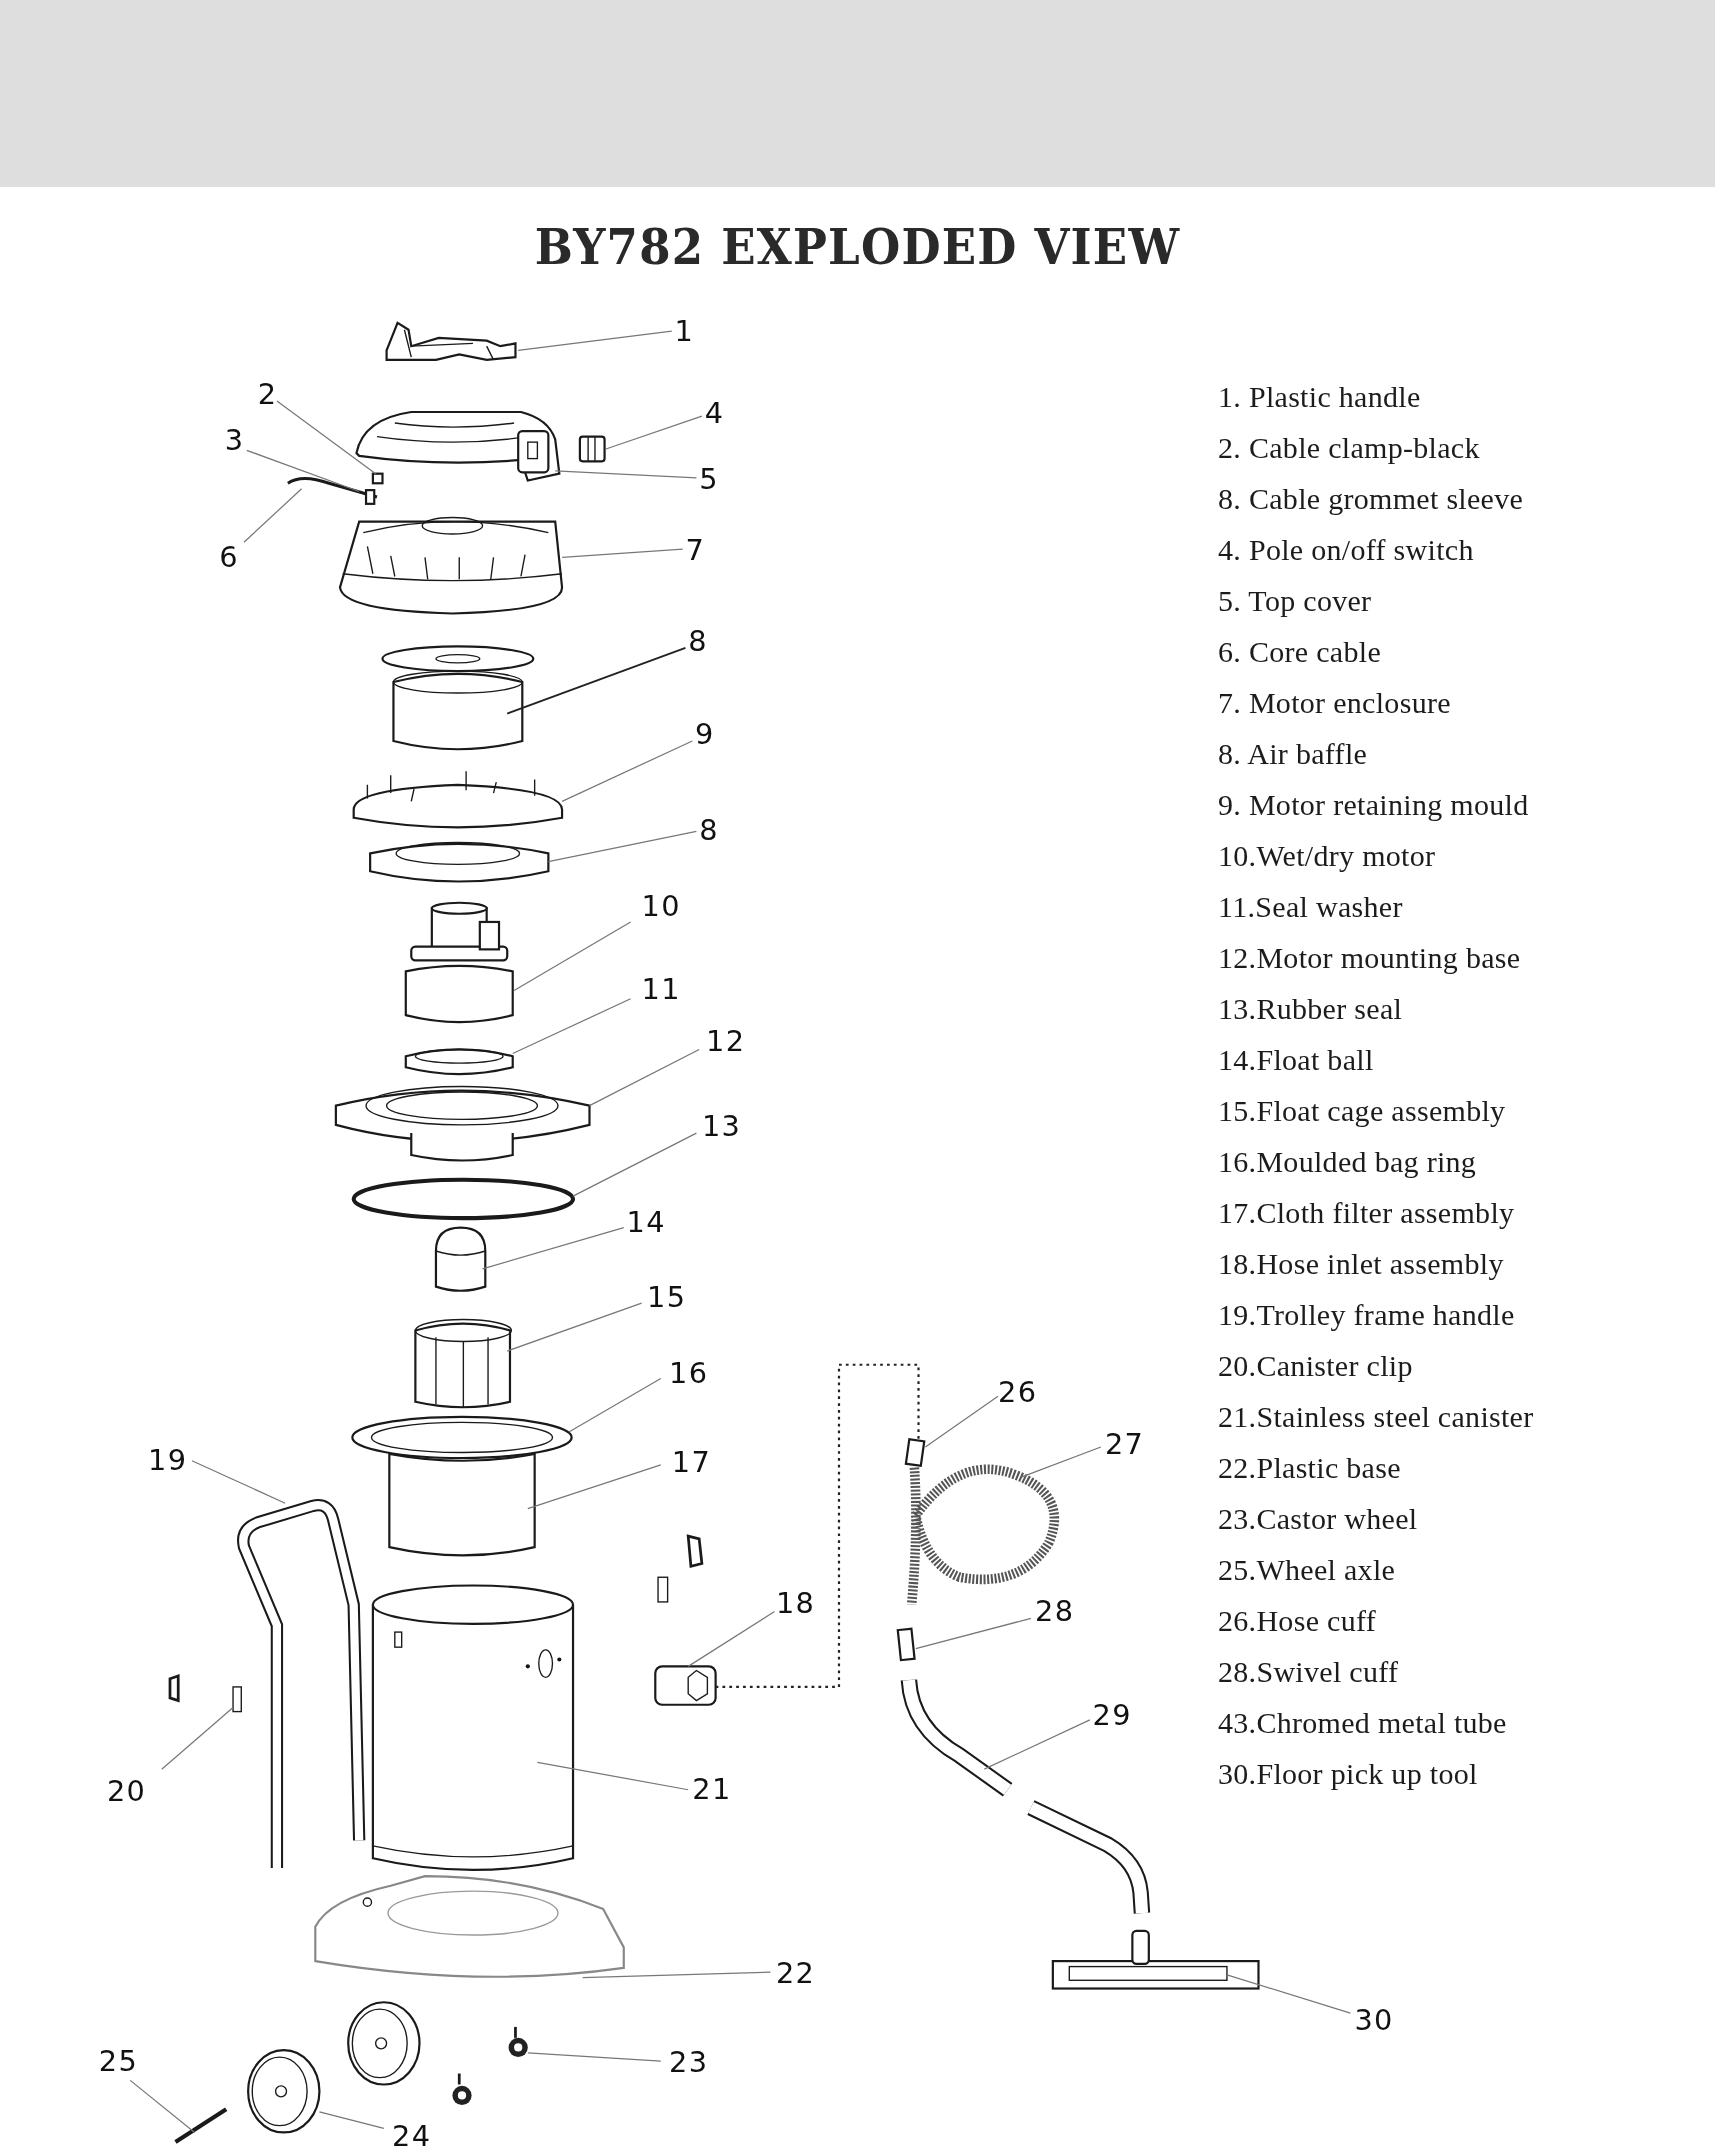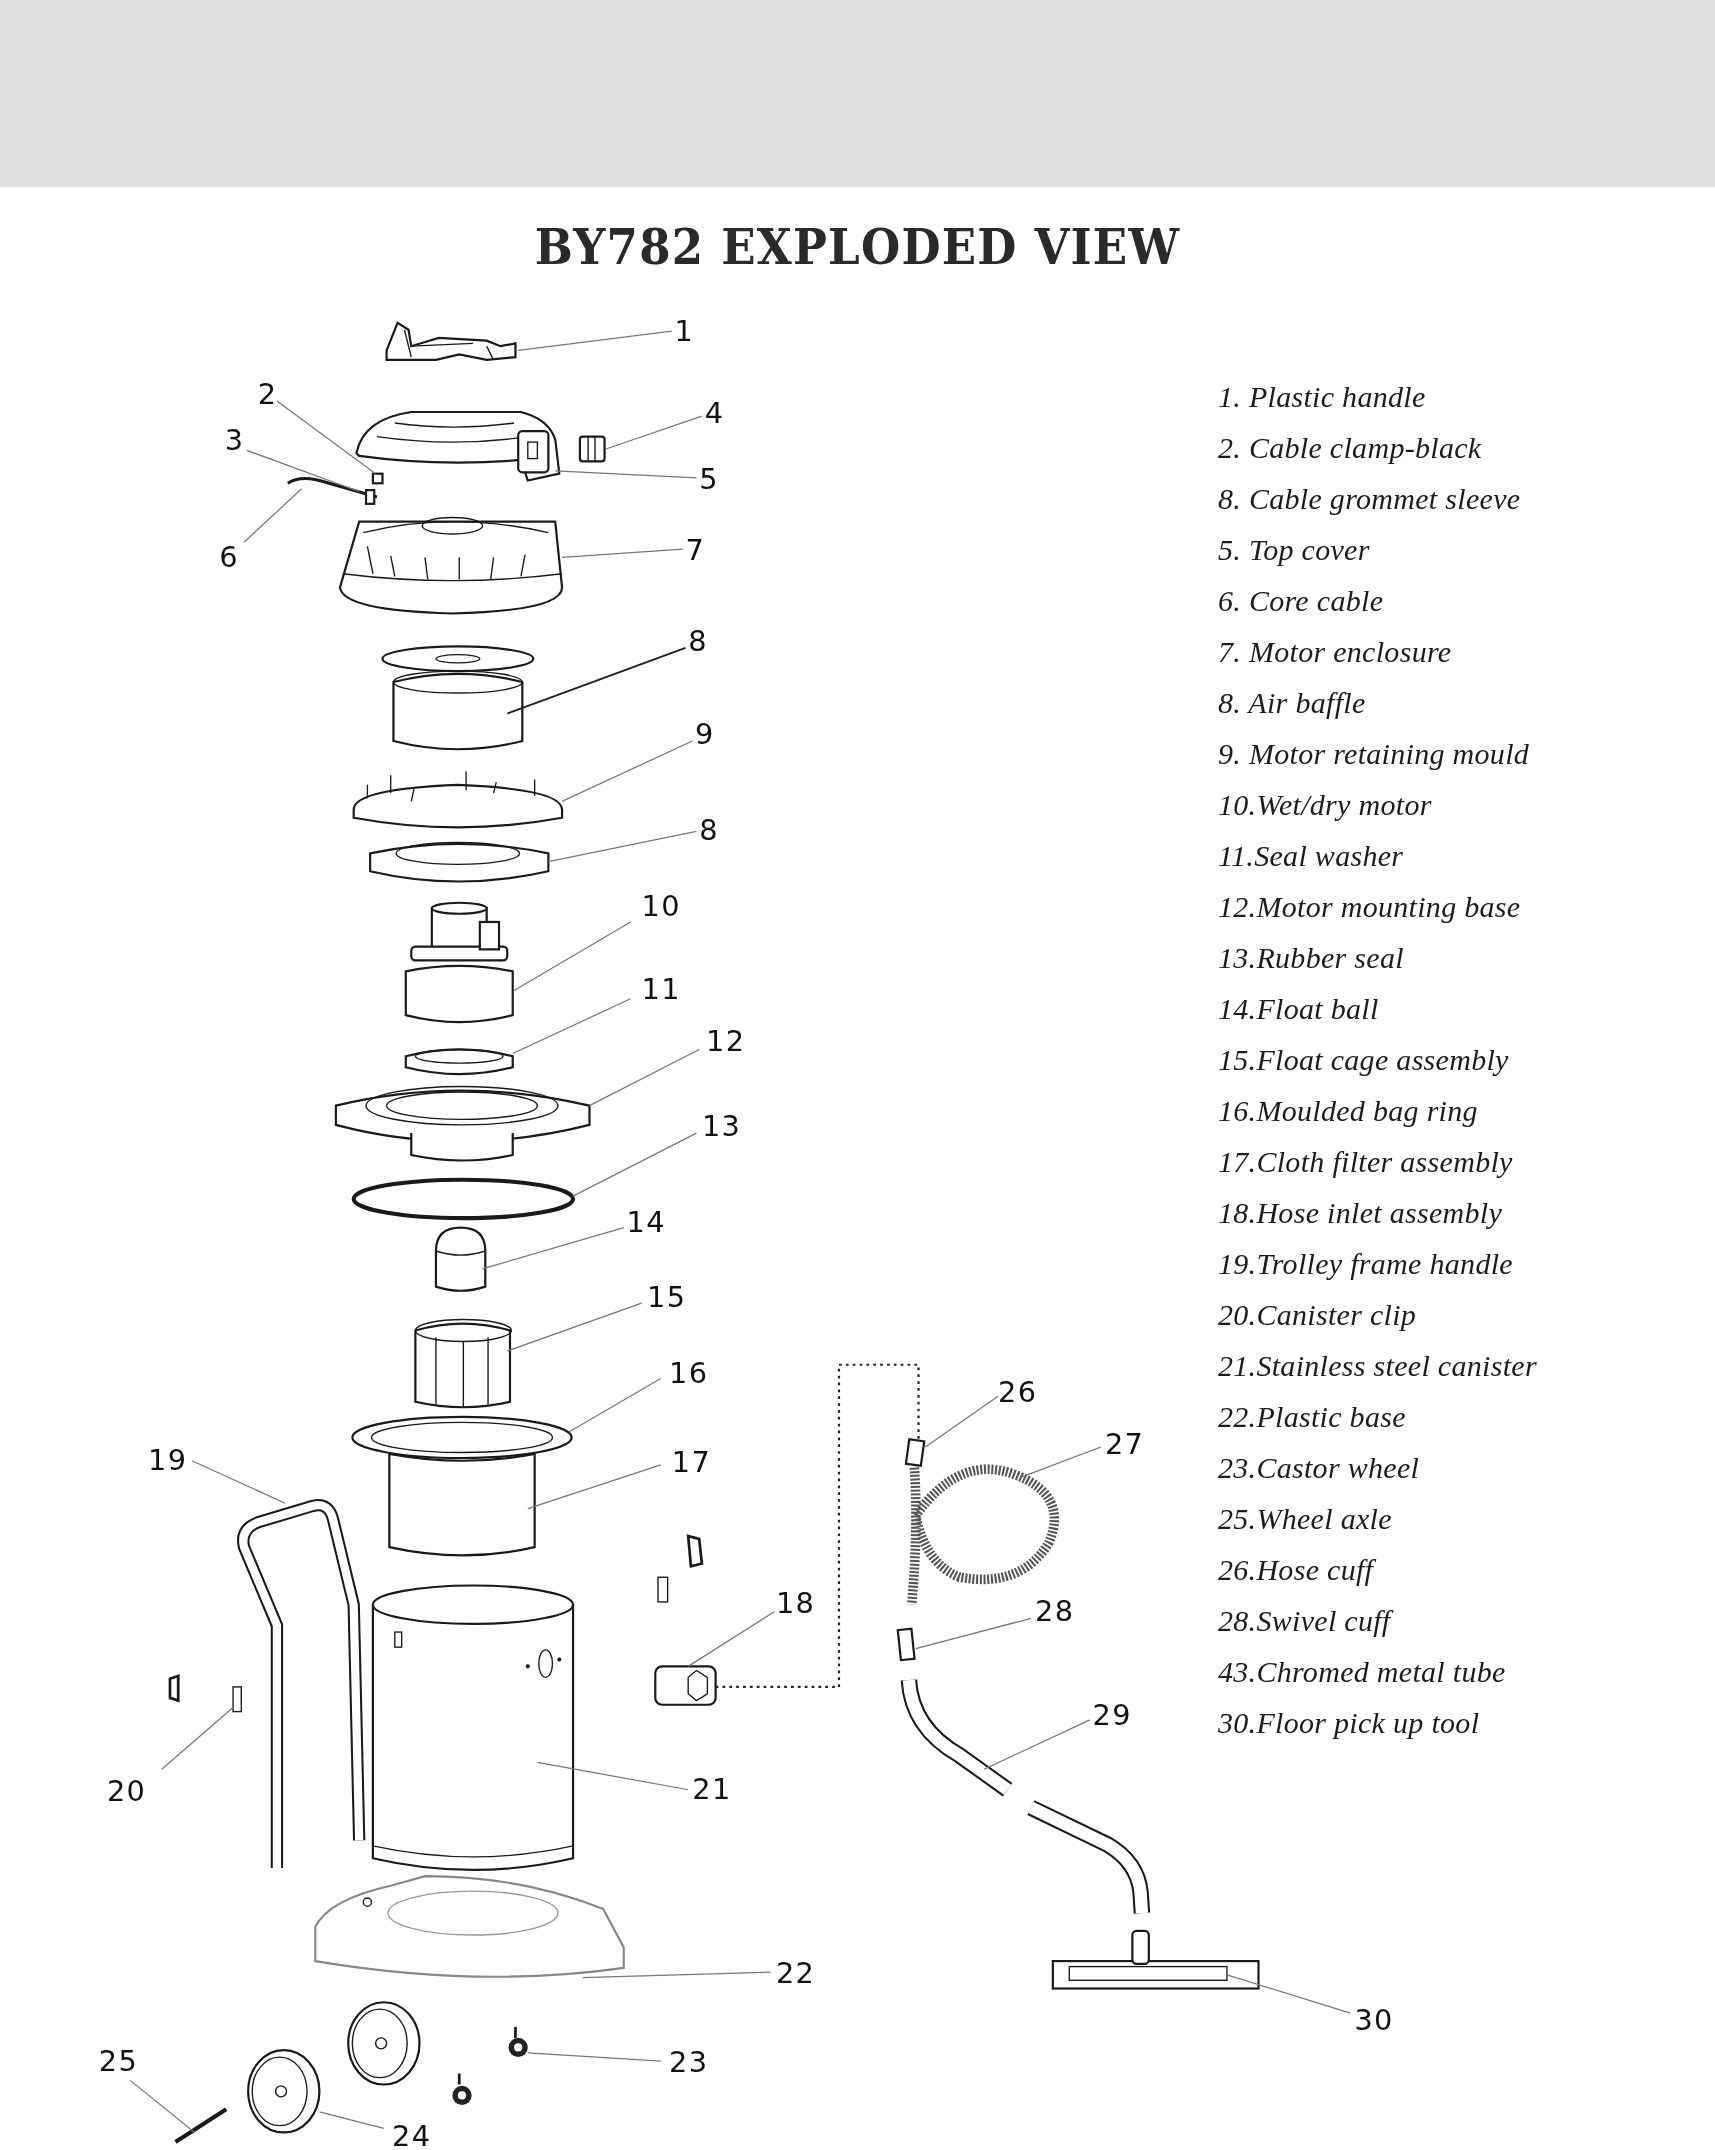--- a/index.html
+++ b/index.html
@@ -1,39 +1,40 @@
 <!DOCTYPE html>
 <html style="font-size:10px"><head>
 <meta charset="utf-8">
 <style>
   html, body { margin: 0; padding: 0; background: #ffffff; }
   body { width: 1715px; height: 2151px; position: relative; overflow: hidden; font-family: "Liberation Serif", serif; }
   .top-band { position: absolute; left: 0; top: 0; width: 1715px; height: 187px; background: #dedede; }
   .title { position: absolute; left: 0; top: 218px; width: 1715px; text-align: center; font-family: "DejaVu Serif", "Liberation Serif", serif; font-weight: bold; font-size: 49px; color: #2a2a2a; letter-spacing: 1.3px; transform: scaleX(0.92); }
   .parts-list { position: absolute; left: 1218px; top: 371px; margin: 0; padding: 0; list-style: none; }
-  .parts-list li { font-family: "Liberation Serif", serif; font-size: 30px; line-height: 51px; height: 51px; color: #1c1c1c; white-space: nowrap; letter-spacing: 0.3px; font-style: italic; }
+  .parts-list li { font-family: "Liberation Serif", serif; font-size: 30px; line-height: 51px; height: 51px; color: #1c1c1c; white-space: nowrap; letter-spacing: 0.3px; }
   svg.diagram { position: absolute; left: 0; top: 0; width: 1715px; height: 2151px; }
   .callout { font-family: "DejaVu Sans", "Liberation Sans", sans-serif; font-size: 21px; fill: #111; letter-spacing: 1px; }
   .ldr { stroke: #777; stroke-width: 0.9; fill: none; }
   .ldr-dark { stroke: #222; stroke-width: 1.4; fill: none; }
   .part { stroke: #1a1a1a; stroke-width: 1.6; fill: #ffffff; }
   .thin { stroke: #1a1a1a; stroke-width: 1; fill: none; }
   .hose { stroke: #555; stroke-width: 7; fill: none; stroke-dasharray: 1.5 1.2; }
   .dotted { stroke: #222; stroke-width: 1.6; fill: none; stroke-dasharray: 2 3; }
 </style>
 </head>
 <body>
 
 <div class="top-band"></div>
 <div class="title">BY782 EXPLODED VIEW</div>
 
 <ul class="parts-list">
   <li>1. Plastic handle</li>
   <li>2. Cable clamp-black</li>
   <li>8. Cable grommet sleeve</li>
+  <li>4. Pole on/off switch</li>
   <li>5. Top cover</li>
   <li>6. Core cable</li>
   <li>7. Motor enclosure</li>
   <li>8. Air baffle</li>
   <li>9. Motor retaining mould</li>
   <li>10.Wet/dry motor</li>
   <li>11.Seal washer</li>
   <li>12.Motor mounting base</li>
   <li>13.Rubber seal</li>
   <li>14.Float ball</li>

